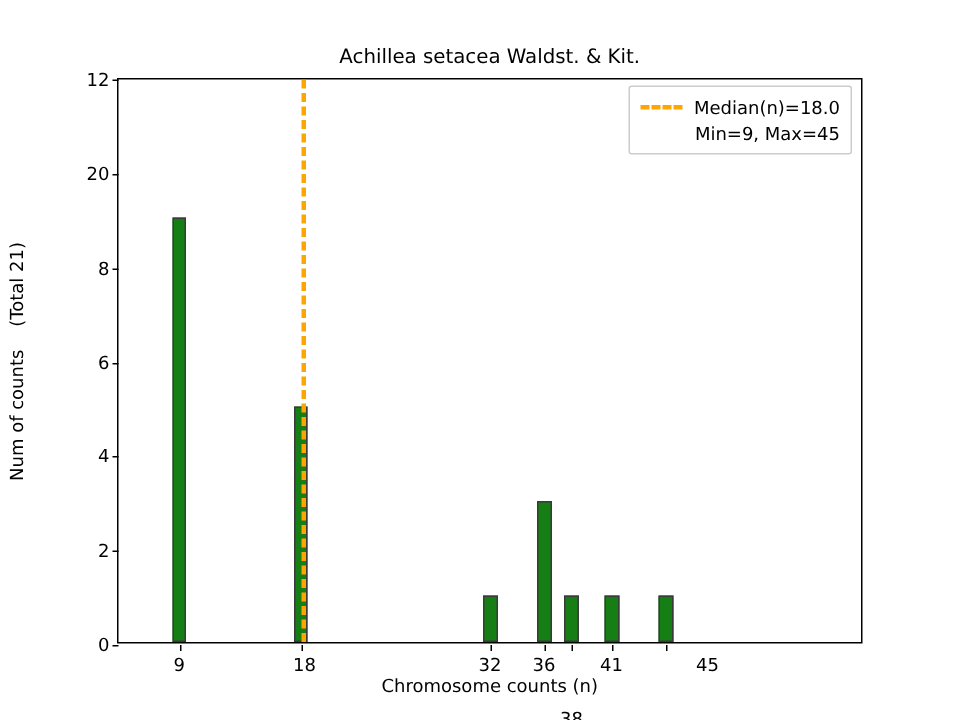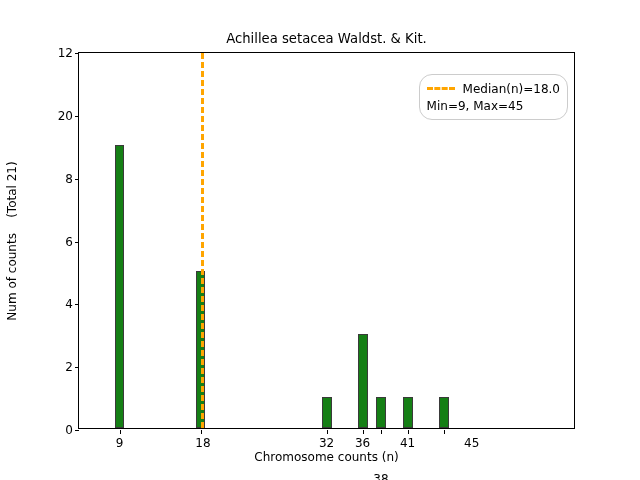--- a/index.html
+++ b/index.html
@@ -104,24 +104,24 @@
     color:#000;
   }
   #ylabel span{
     display:block;
     transform:rotate(-90deg);
     white-space:pre;
   }
   
   #legend{
     position:absolute;
-    right:6px;top:21px;
+    right:6px;top:4px;
     background:#ffffff;
     border:0.85px solid #cccccc;
-    border-radius:13px;
+    border-radius:2px;
     padding:5px 7px 5px 7px;
     font-size:12px;
     color:#000;
     box-sizing:border-box;
   }
   .legend-row{
     display:flex;align-items:center;
     height:17px;
     white-space:nowrap;
   }
@@ -130,21 +130,21 @@
     margin-right:8px;
     display:flex;align-items:center;
     flex:0 0 auto;
   }
   .legend-swatch i{
     display:block;width:100%;
     border-top:3.2px dashed #ffa500;
   }
   .legend-text{flex:1 1 auto;text-align:left;}
   .legend-row.second{justify-content:flex-end;}
-  .legend-row.second .legend-text{}
+  .legend-row.second .legend-text{text-align:right;}
 </style>
 </head>
 <body>
 
 <div id="figure">
 
   <div id="chart-title">Achillea setacea Waldst. &amp; Kit.</div>
 
   <div id="ylabel">
     <span>Num of counts    (Total 21)</span>

